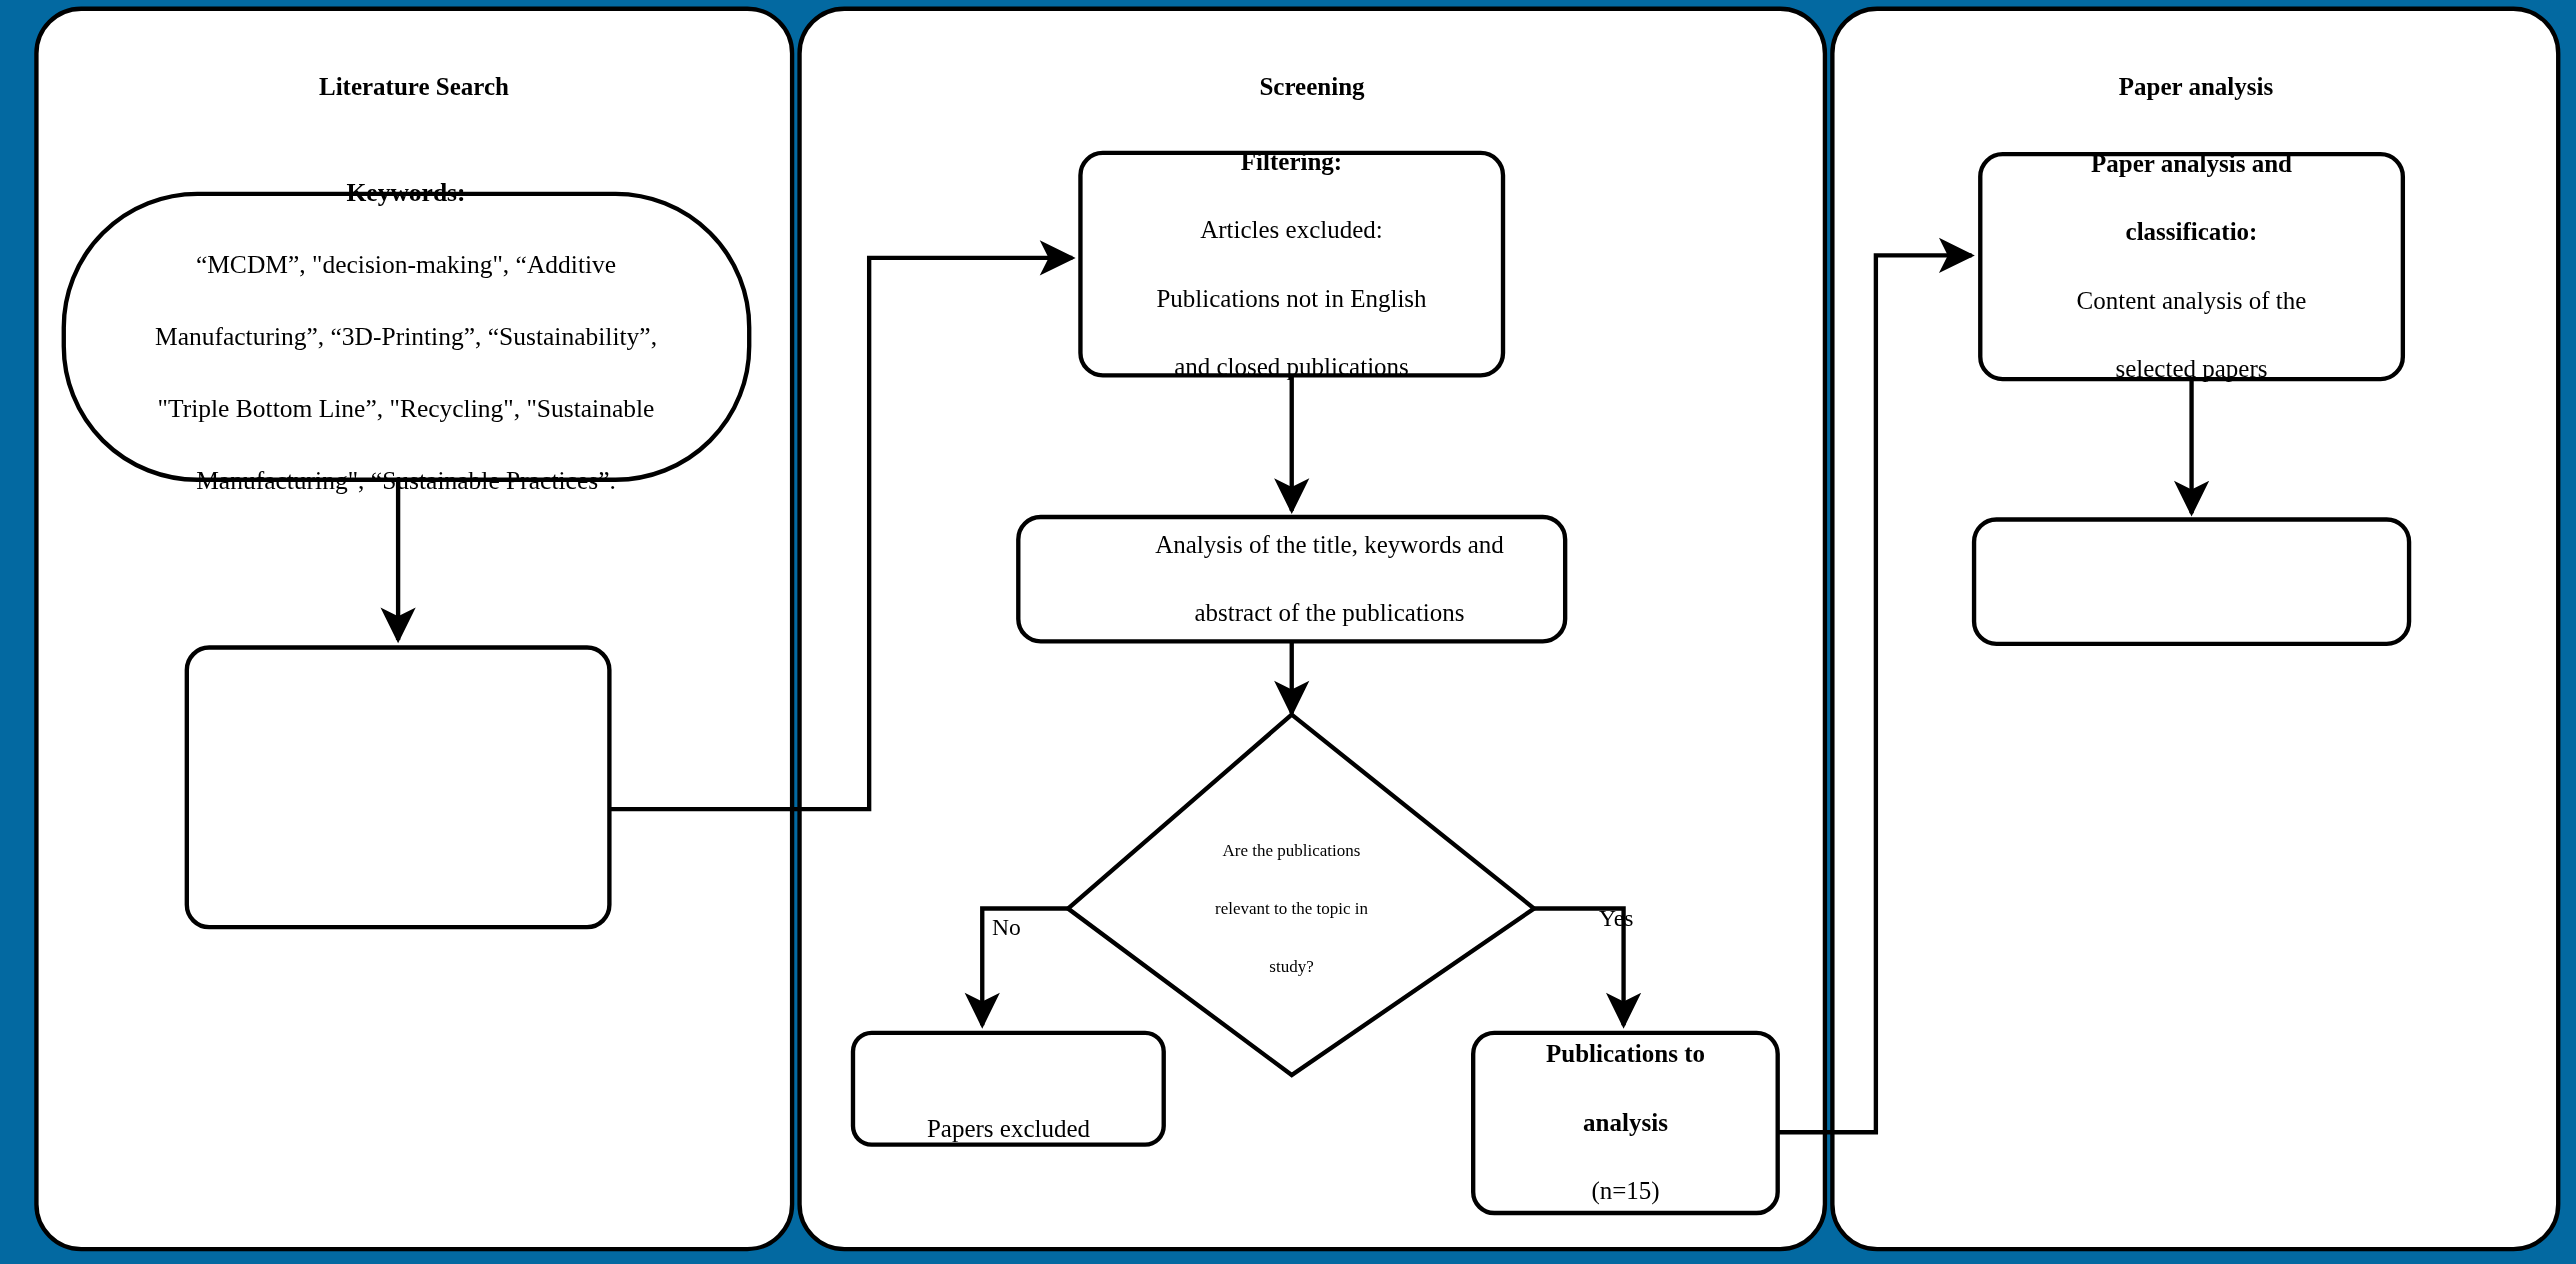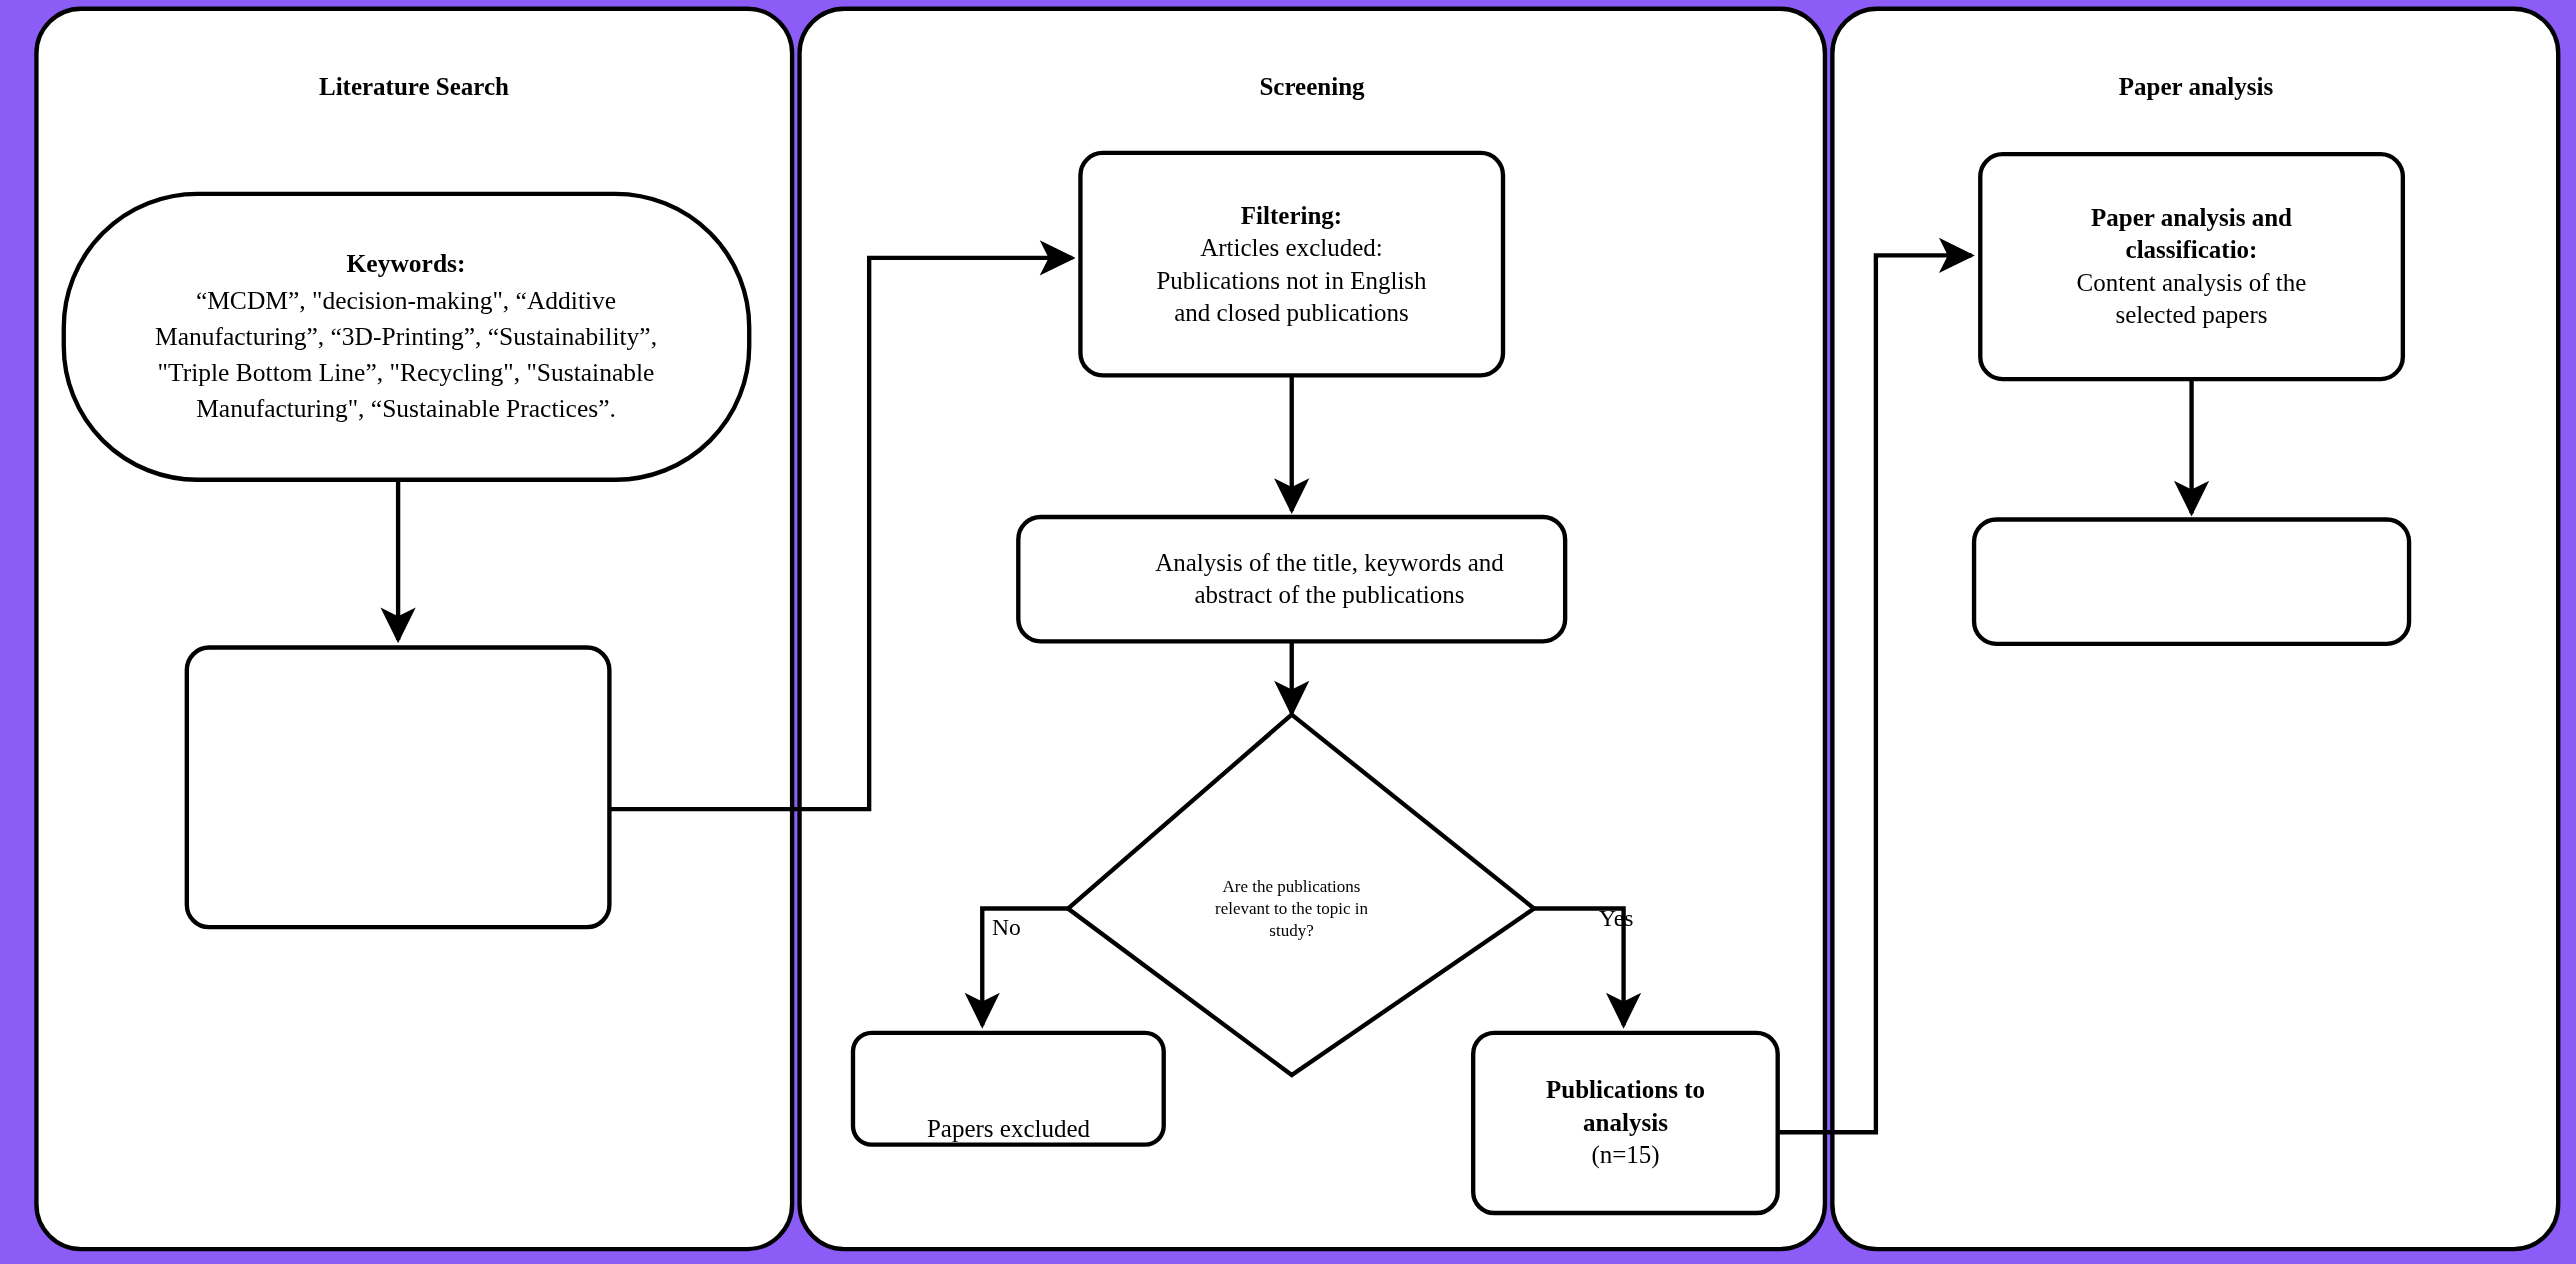--- a/index.html
+++ b/index.html
@@ -7,40 +7,41 @@
     padding: 0;
     background: #ffffff;
   }
   body {
     font-family: "Liberation Serif", "DejaVu Serif", serif;
   }
   #canvas {
     position: relative;
     width: 2576px;
     height: 1264px;
-    background: #8b5cf6;
+    background: #0369a1;
     overflow: hidden;
   }
   #flow-svg {
     position: absolute;
     top: 0;
     left: 0;
     width: 2576px;
     height: 1264px;
   }
   .node-text {
     position: absolute;
     display: flex;
     flex-direction: column;
     align-items: center;
     justify-content: center;
     text-align: center;
     color: #000000;
     line-height: 1.30;
     pointer-events: none;
+    gap: 36px;
   }
   .node-text .ln { display: block; white-space: nowrap; }
   .b { font-weight: bold; }
   .panel-title {
     position: absolute;
     text-align: center;
     font-weight: bold;
     font-size: 25px;
     color: #000000;
   }

